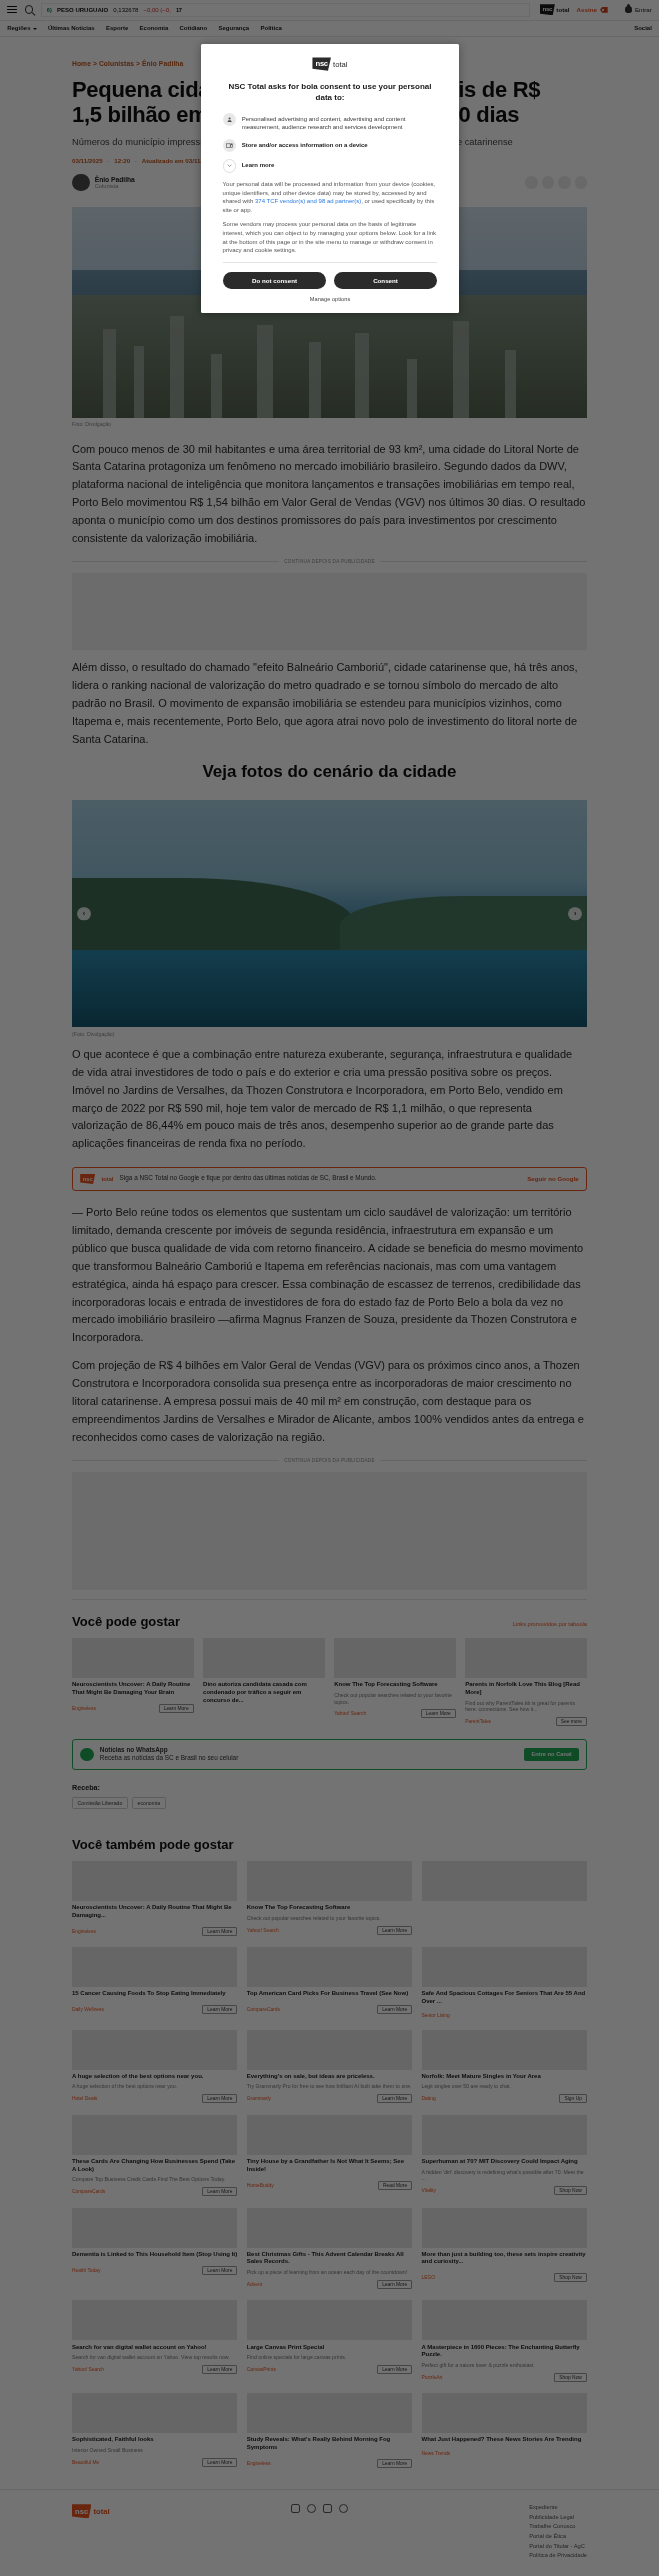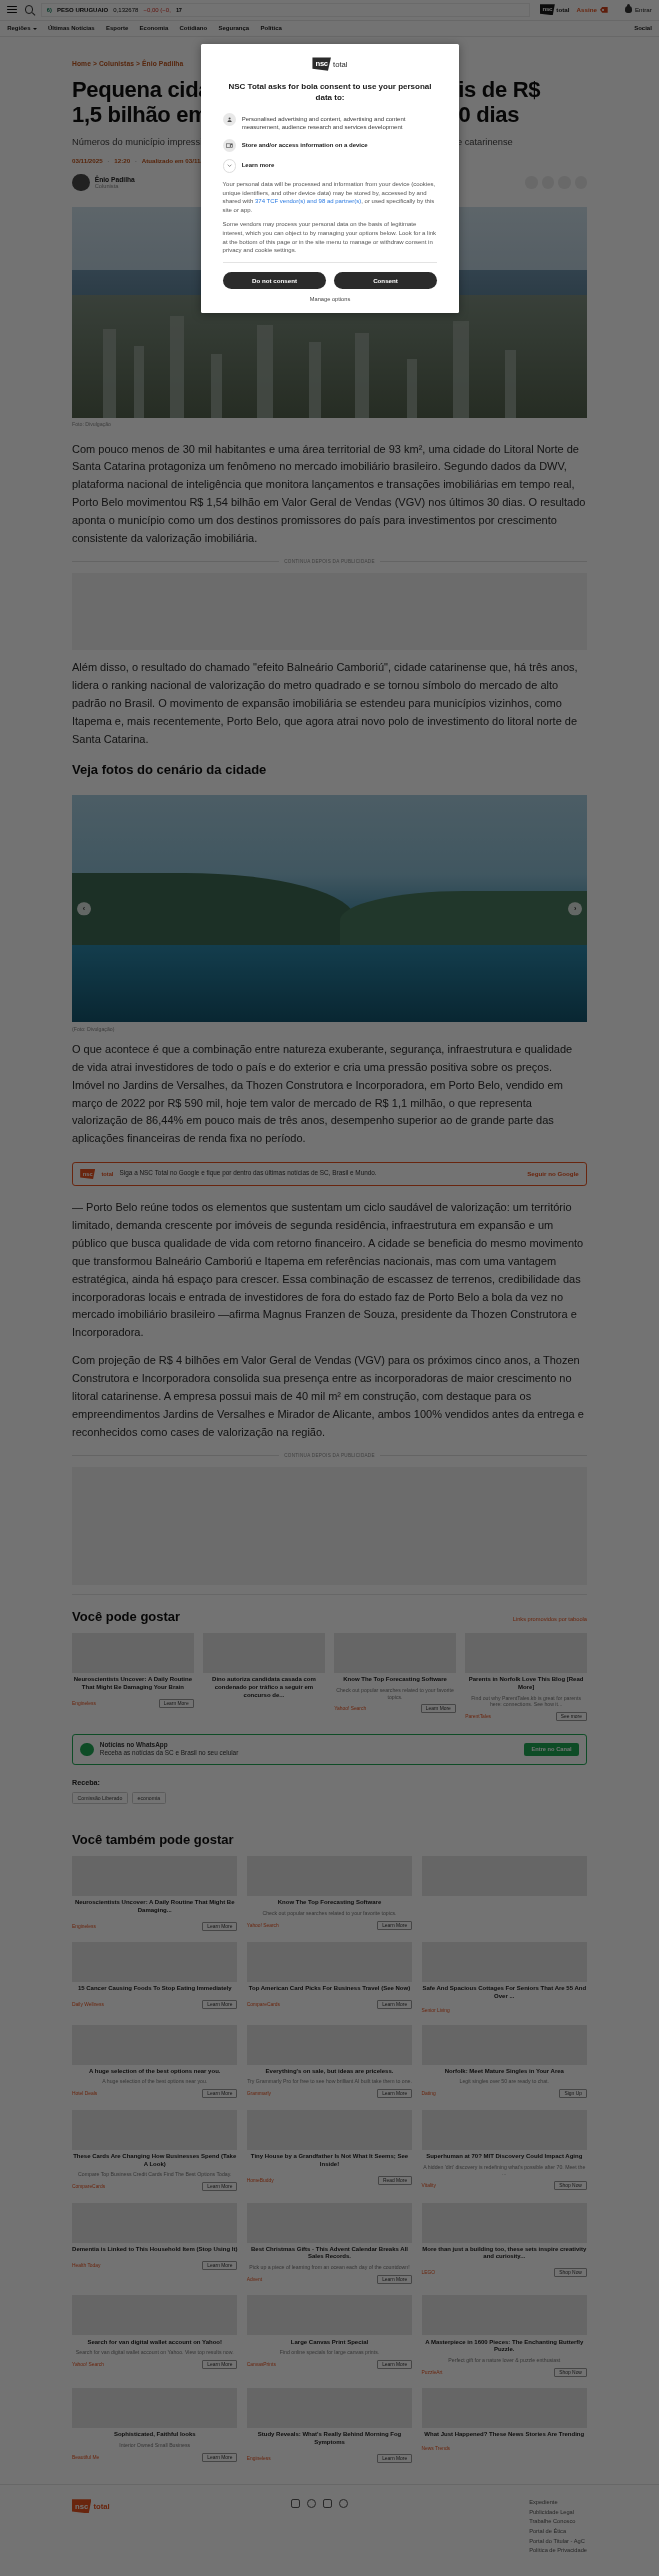--- a/index.html
+++ b/index.html
@@ -63,37 +63,37 @@
 
   
   .body-wrap{width:515px;margin:13.4px auto 0;}
   .body-wrap p{font-size:11px;line-height:1.62;color:#2b2b2b;margin-bottom:10.3px;}
   .adslot{width:100%;background:#f0f0f0;height:77px;margin:9.3px 0;}
   .adrule{display:flex;align-items:center;gap:5.2px;margin:11.3px 0 7.2px;}
   .adrule hr{flex:1;border:0;border-top:0.5px solid #ddd;}
   .adrule span{font-size:4.6px;color:#8d8d8d;letter-spacing:0.3px;white-space:nowrap;}
 
   
-  .gal-title{font-size:13px;font-weight:800;color:#111;margin:13.4px 0 7.2px;}
+  .gal-title{font-size:17px;font-weight:800;color:#111;margin:13.4px 0 7.2px;text-align:center;}
   .gal{position:relative;width:100%;height:227px;background:linear-gradient(#a9cfe0 0%,#8fc0d6 35%,#2f7f9e 60%,#1d6480 100%);overflow:hidden;}
   .gal .hill{position:absolute;bottom:32%;left:0;width:55%;height:34%;background:#3f6b55;border-radius:0 60% 0 0;}
   .gal .hill2{position:absolute;bottom:32%;right:0;width:48%;height:26%;background:#4a7a5f;border-radius:50% 0 0 0;}
   .gal .water{position:absolute;bottom:0;left:0;right:0;height:34%;background:linear-gradient(#2c88ab,#15566f);}
   .arrow{position:absolute;top:50%;transform:translateY(-50%);width:13.4px;height:13.4px;border-radius:50%;background:rgba(255,255,255,.82);display:flex;align-items:center;justify-content:center;font-size:7.2px;color:#333;font-weight:700;}
   .arrow.l{left:5.2px;} .arrow.r{right:5.2px;}
 
   
   .gnews{border:0.5px solid #e8531f;border-radius:3.1px;display:flex;align-items:center;gap:6.2px;padding:6.2px 7.2px;margin:13.4px 0;}
   .gnews .lg{background:#e8531f;color:#fff;font-weight:800;font-size:5.7px;padding:2.1px 2.6px;clip-path:polygon(0 0,100% 0,86% 100%,0 86%);}
   .gnews .lgw{color:#e8531f;font-weight:700;font-size:5.7px;}
   .gnews .txt{font-size:6.4px;color:#333;flex:1;line-height:1.35;}
   .gnews .cta{color:#e8531f;font-size:6.2px;font-weight:700;white-space:nowrap;}
 
   
-  .tb-sec{width:515px;margin:0 auto;padding-top:13.4px;border-top:0.5px solid #e4e4e4;text-align:center;}
+  .tb-sec{width:515px;margin:0 auto;padding-top:13.4px;border-top:0.5px solid #e4e4e4;}
   .tb-head{display:flex;align-items:baseline;justify-content:space-between;margin-bottom:9.3px;}
   .tb-head h2{font-size:13px;font-weight:800;color:#111;}
   .tb-by{font-size:5.7px;color:#e8531f;}
   .tb-grid{display:grid;grid-template-columns:repeat(4,1fr);gap:9.3px;}
   .tb-grid.g3{grid-template-columns:repeat(3,1fr);}
   .tb-card{display:flex;flex-direction:column;gap:3.1px;}
   .tb-thumb{width:100%;height:40px;background:#e2e2e2;}
   .tb-t{font-size:6px;font-weight:700;color:#1b1b1b;line-height:1.3;}
   .tb-d{font-size:5.2px;color:#777;line-height:1.3;}
   .tb-row{display:flex;align-items:center;justify-content:space-between;margin-top:1px;}

